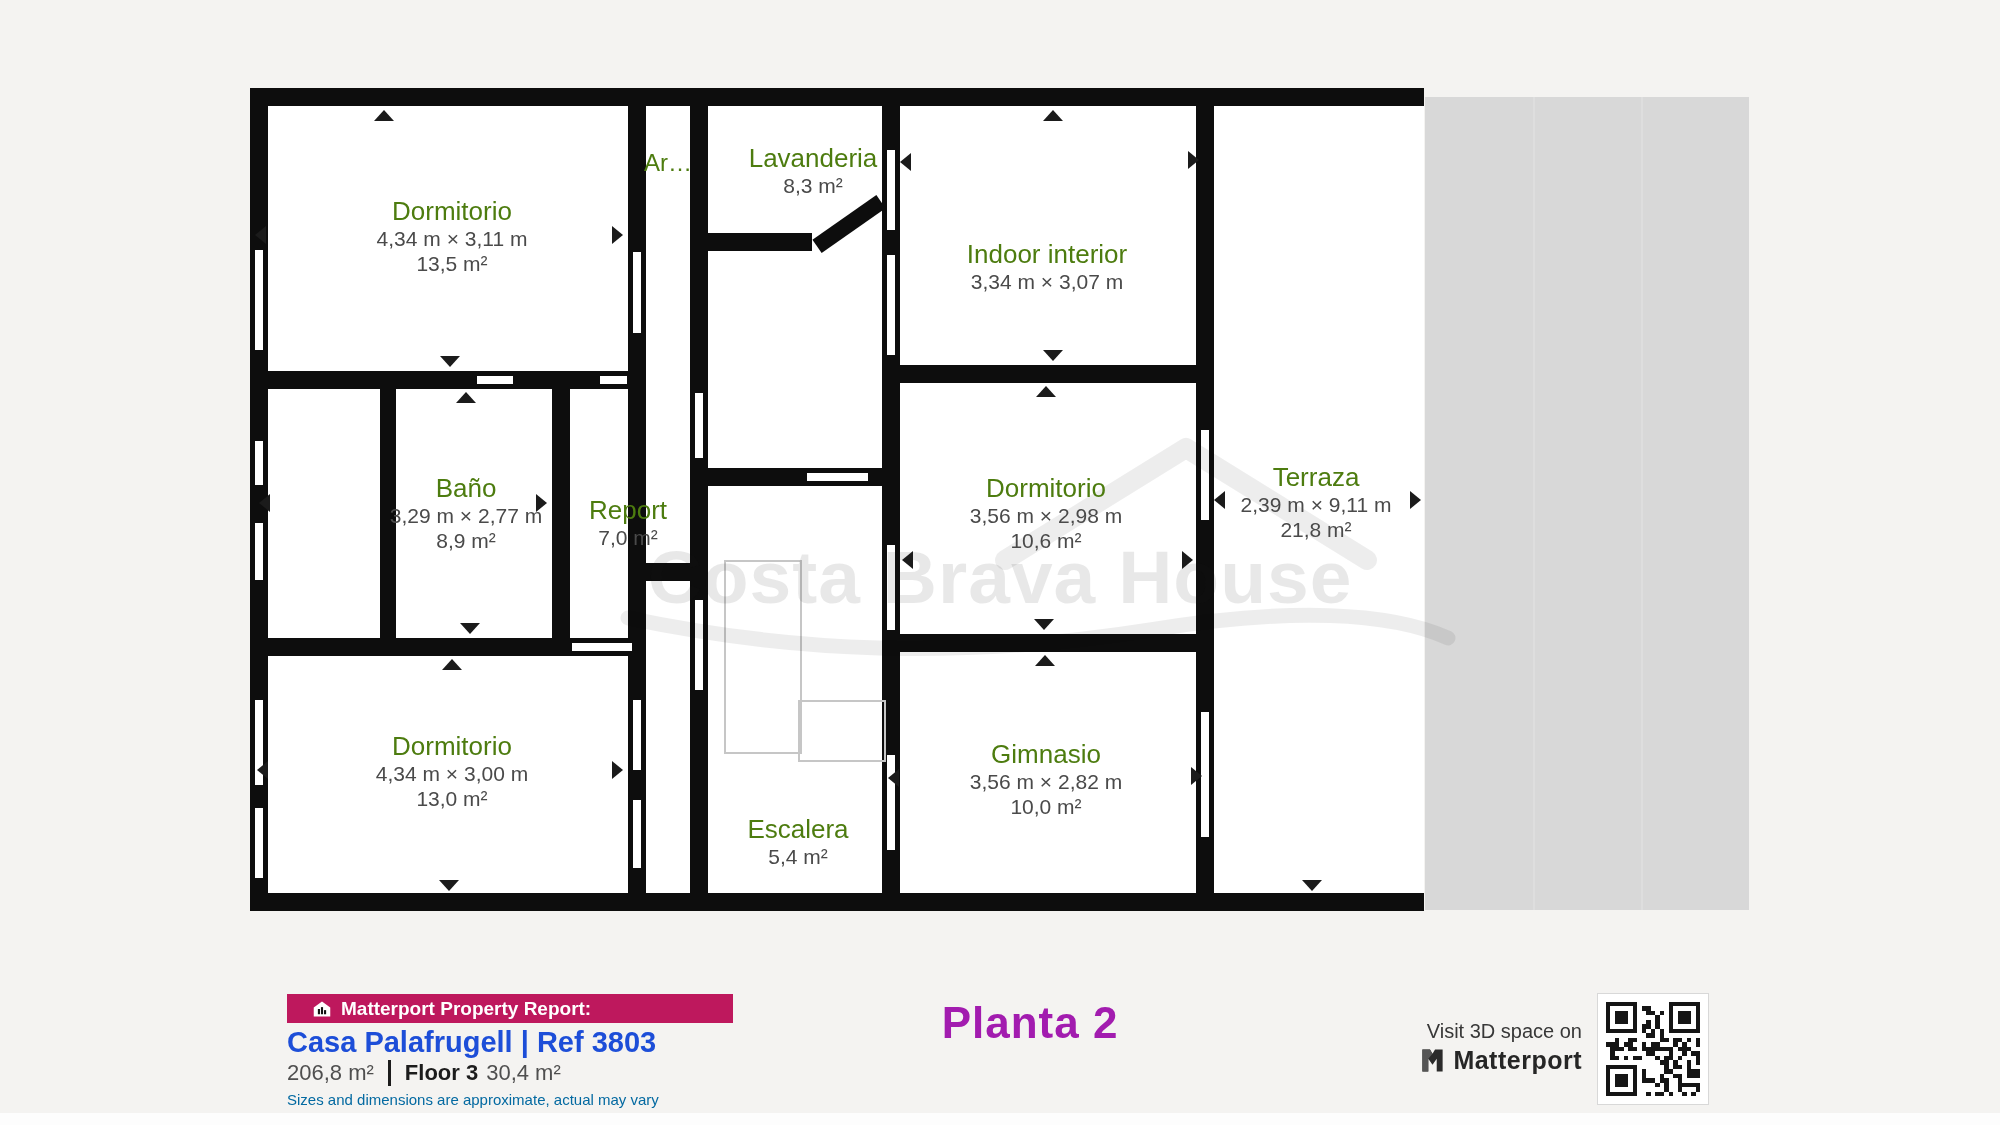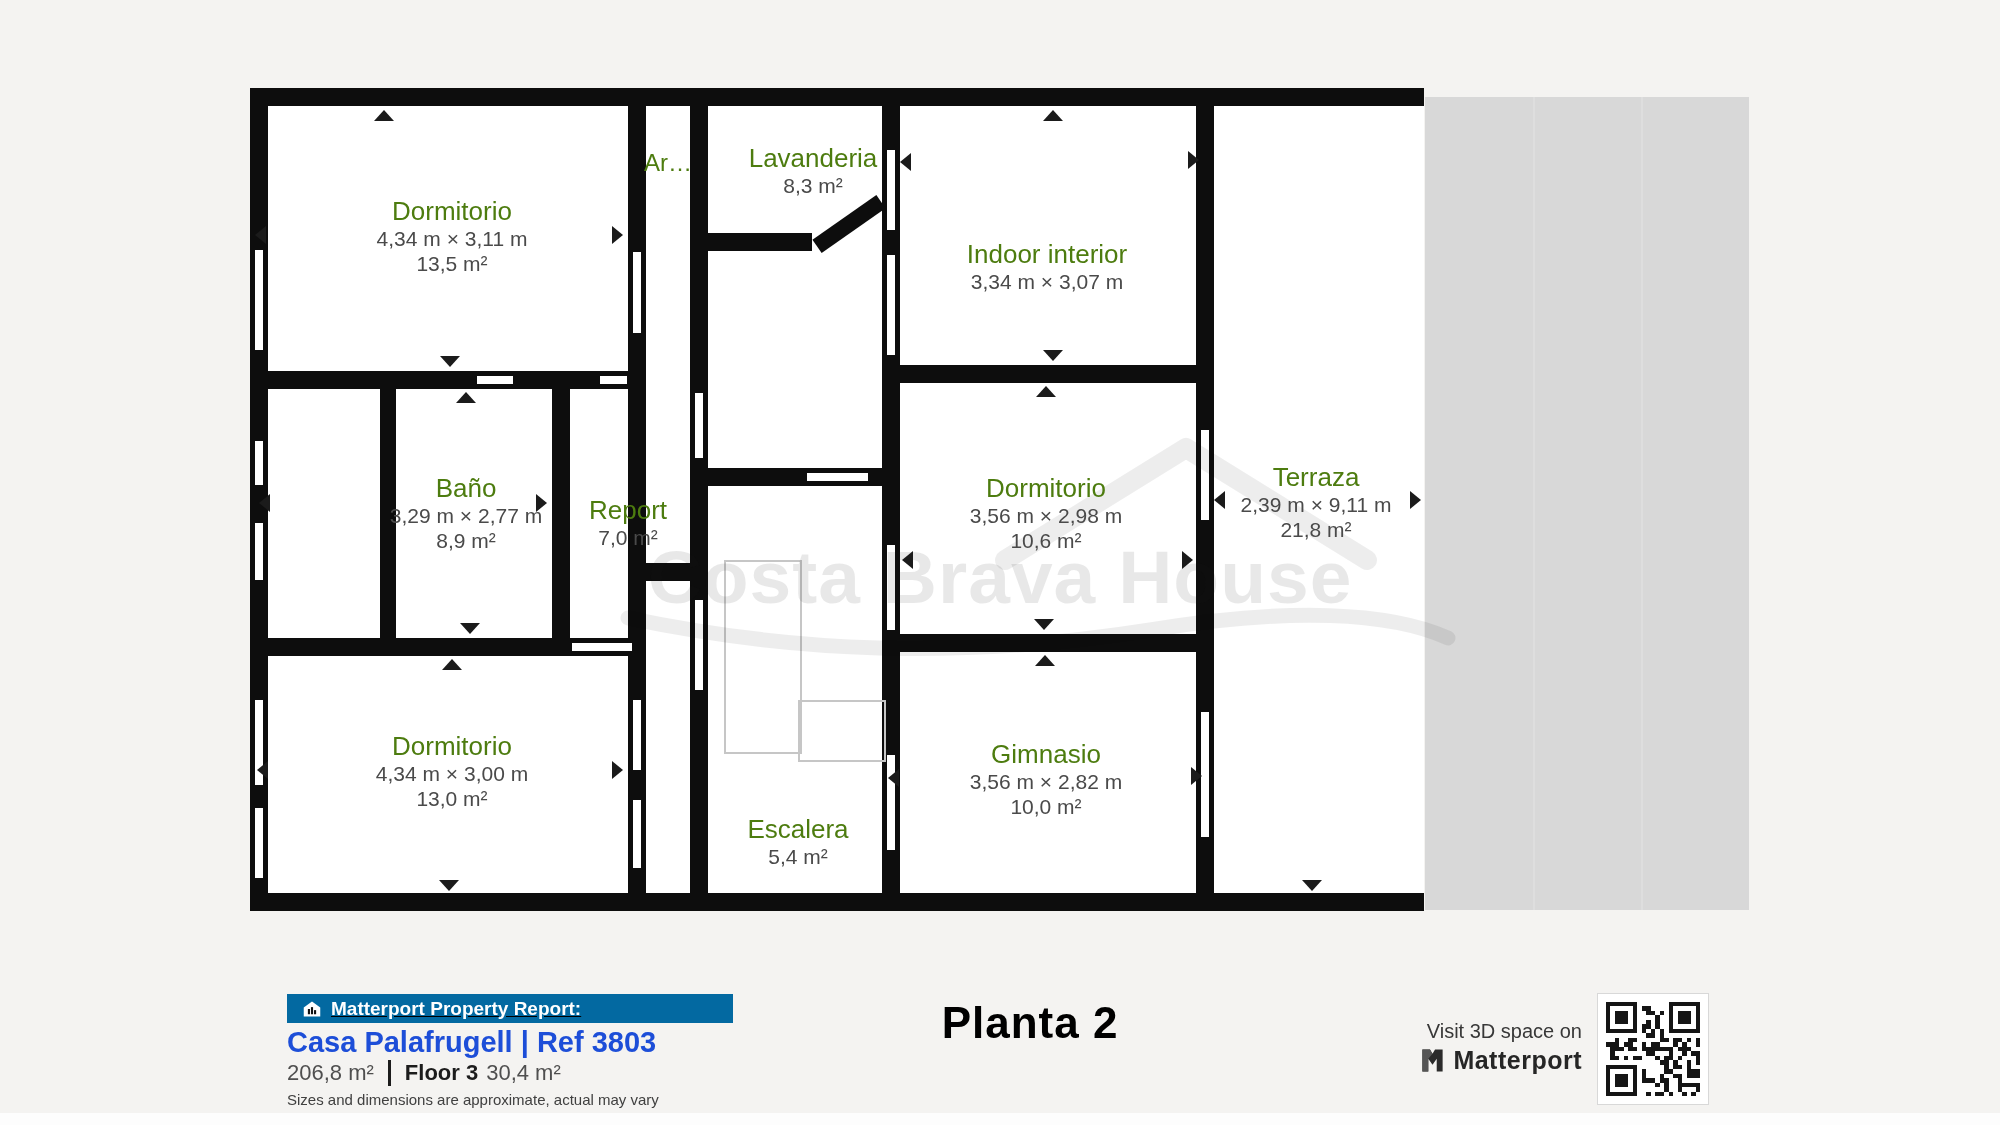--- a/index.html
+++ b/index.html
@@ -32,32 +32,32 @@
     font-size:75px;font-weight:bold;color:rgba(30,30,30,0.10);
     white-space:nowrap;letter-spacing:1px;pointer-events:none;
   }
   #watermark-art{position:absolute;left:0;top:0;pointer-events:none;}
   
   .room-label{position:absolute;text-align:center;pointer-events:none;}
   .rname{font-size:26px;line-height:29px;font-weight:normal;color:#4d7c0f;}
   .rdim{font-size:21px;line-height:25px;color:#4a4a4a;}
   
   #report-badge{
-    position:absolute;left:287px;top:994px;width:446px;height:29px;background:#0369a1;
-    display:flex;align-items:center;padding-left:16px;box-sizing:border-box;gap:10px;text-decoration:underline;
+    position:absolute;left:287px;top:994px;width:446px;height:29px;background:#be185d;
+    display:flex;align-items:center;padding-left:26px;box-sizing:border-box;gap:10px;
   }
   #report-badge span{color:#ffffff;font-size:19px;font-weight:bold;}
   #property-title{position:absolute;left:287px;top:1026px;font-size:29px;font-weight:bold;color:#1d4ed8;}
   #area-info{position:absolute;left:287px;top:1060px;font-size:22px;color:#4f4f4f;display:flex;align-items:center;}
   #area-info .b{font-weight:bold;color:#1c1c1c;margin-right:8px;}
   #area-info .v{color:#4f4f4f;}
   #area-info .sep{display:inline-block;width:3px;height:26px;background:#1c1c1c;margin:0 14px;}
-  #disclaimer{position:absolute;left:287px;top:1091px;font-size:15px;color:#404040;}
+  #disclaimer{position:absolute;left:287px;top:1091px;font-size:15px;color:#0369a1;}
   #plan-title{position:absolute;left:895px;top:998px;width:270px;text-align:center;
-    font-size:44px;font-weight:bold;color:#000000;letter-spacing:1px;}
+    font-size:44px;font-weight:bold;color:#a21caf;letter-spacing:1px;}
   #visit-block{position:absolute;left:1400px;top:1020px;width:182px;text-align:right;}
   #visit-line{font-size:20px;color:#383838;}
   #brand-row{display:flex;justify-content:flex-end;align-items:center;gap:7px;margin-top:3px;}
   #brand-row span{font-size:25px;font-weight:bold;color:#262626;letter-spacing:0.5px;}
   
   #qr-card{position:absolute;left:1597px;top:993px;width:112px;height:112px;background:#ffffff;
     border:1px solid #d8d8d8;box-sizing:border-box;display:flex;align-items:center;justify-content:center;}
   #qr-code{display:grid;grid-template-columns:repeat(21,1fr);grid-template-rows:repeat(21,1fr);
     width:94px;height:94px;background:#ffffff;}
   #qr-code .qm{background:#151515;}

